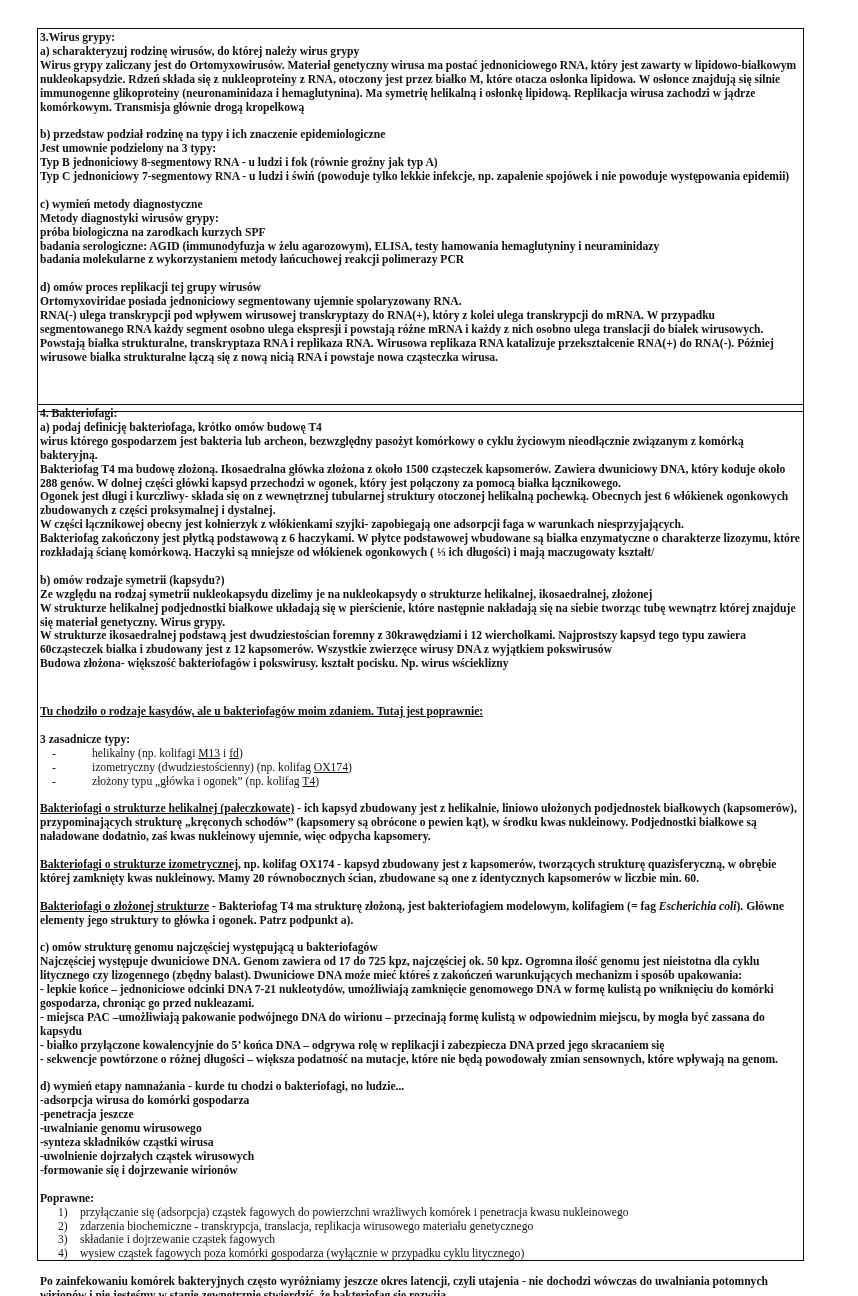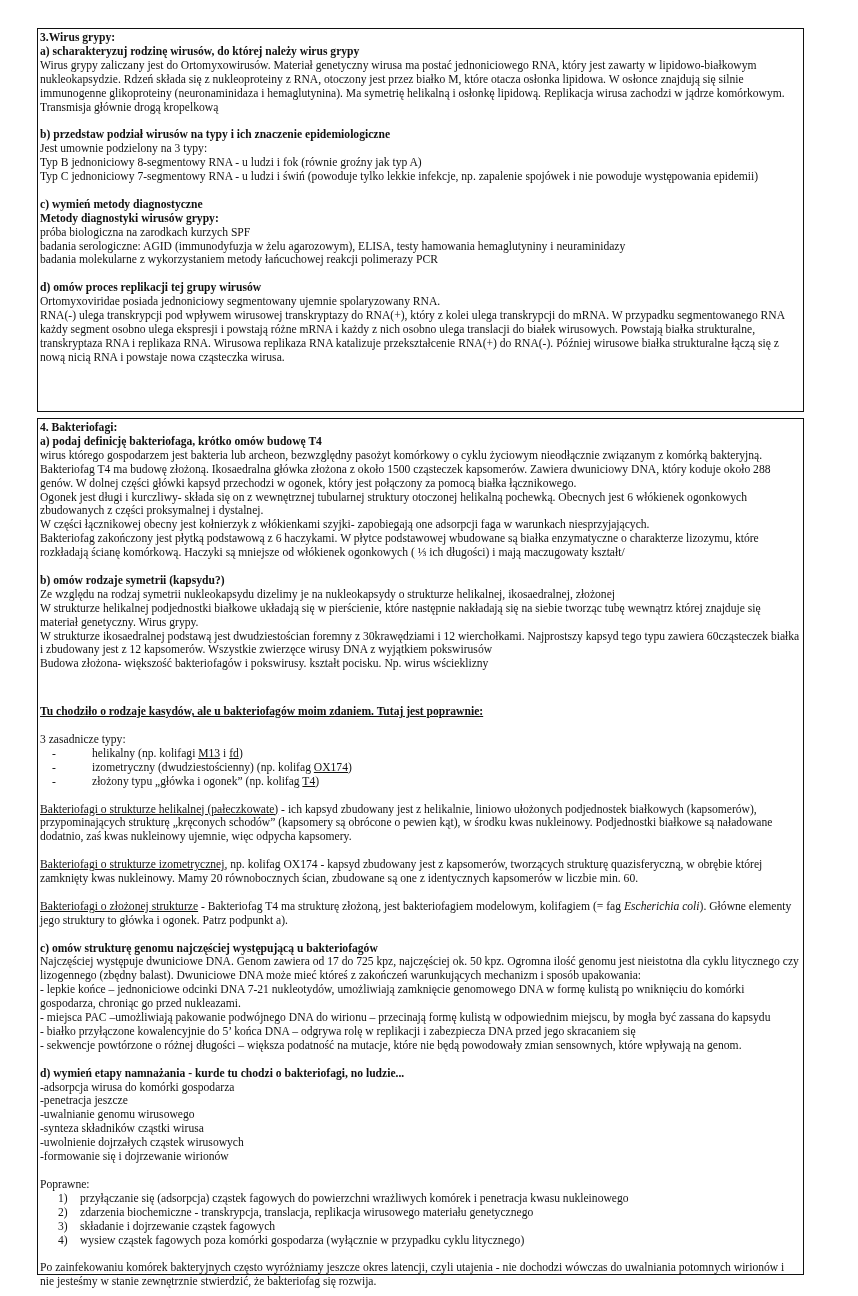--- a/index.html
+++ b/index.html
@@ -1,40 +1,40 @@
 <!DOCTYPE html>
 <html><head>
 <meta charset="utf-8">
 <style>
   html, body { margin: 0; padding: 0; background: #ffffff; }
   body { width: 858px; height: 1296px; position: relative; font-family: "Liberation Serif", serif; color: #111; font-size: 11.6px; line-height: 13.9px; overflow: hidden; }
   .box { position: absolute; left: 37px; width: 767px; border: 1px solid #111; padding: 2px 2px 0 2px; box-sizing: border-box; }
   #box1 { top: 28px; height: 384px; }
-  #box2 { top: 418px; height: 857px; }
+  #box2 { top: 404px; height: 857px; }
   .b { font-weight: bold; }
   .u { text-decoration: underline; margin-top: 20px; }
-  p { margin: 0; }
+  p { margin: 0; font-weight: bold; }
   .gap { height: 13.9px; }
   .dash-list { margin: 0; padding: 0; list-style: none; }
   .dash-list li { position: relative; padding-left: 52px; }
   .dash-list li .dash { position: absolute; left: 12px; }
   .num-list { margin: 0; padding: 0; list-style: none; }
   .num-list li { position: relative; padding-left: 40px; }
   .num-list li .num { position: absolute; left: 18px; }
   i { font-style: italic; }
 </style>
 </head>
 <body>
 
 <div class="box" id="box1">
   <p class="b">3.Wirus grypy:</p>
   <p class="b">a) scharakteryzuj rodzinę wirusów, do której należy wirus grypy</p>
   <p>Wirus grypy zaliczany jest do Ortomyxowirusów. Materiał genetyczny wirusa ma postać jednoniciowego RNA, który jest zawarty w lipidowo-białkowym nukleokapsydzie. Rdzeń składa się z nukleoproteiny z RNA, otoczony jest przez białko M, które otacza osłonka lipidowa. W osłonce znajdują się silnie immunogenne glikoproteiny (neuronaminidaza i hemaglutynina). Ma symetrię helikalną i osłonkę lipidową. Replikacja wirusa zachodzi w jądrze komórkowym. Transmisja głównie drogą kropelkową</p>
   <div class="gap"></div>
-  <p class="b">b) przedstaw podział wirusów na typy i ich znaczenie epidemiologiczne</p>
+  <p class="b">b) przedstaw podział rodzinę na typy i ich znaczenie epidemiologiczne</p>
   <p>Jest umownie podzielony na 3 typy:</p>
   <p>Typ B jednoniciowy 8-segmentowy RNA - u ludzi i fok (równie groźny jak typ A)</p>
   <p>Typ C jednoniciowy 7-segmentowy RNA - u ludzi i świń (powoduje tylko lekkie infekcje, np. zapalenie spojówek i nie powoduje występowania epidemii)</p>
   <div class="gap"></div>
   <p class="b">c) wymień metody diagnostyczne</p>
   <p class="b">Metody diagnostyki wirusów grypy:</p>
   <p>próba biologiczna na zarodkach kurzych SPF</p>
   <p>badania serologiczne: AGID (immunodyfuzja w żelu agarozowym), ELISA, testy hamowania hemaglutyniny i neuraminidazy</p>
   <p>badania molekularne z wykorzystaniem metody łańcuchowej reakcji polimerazy PCR</p>
   <div class="gap"></div>

